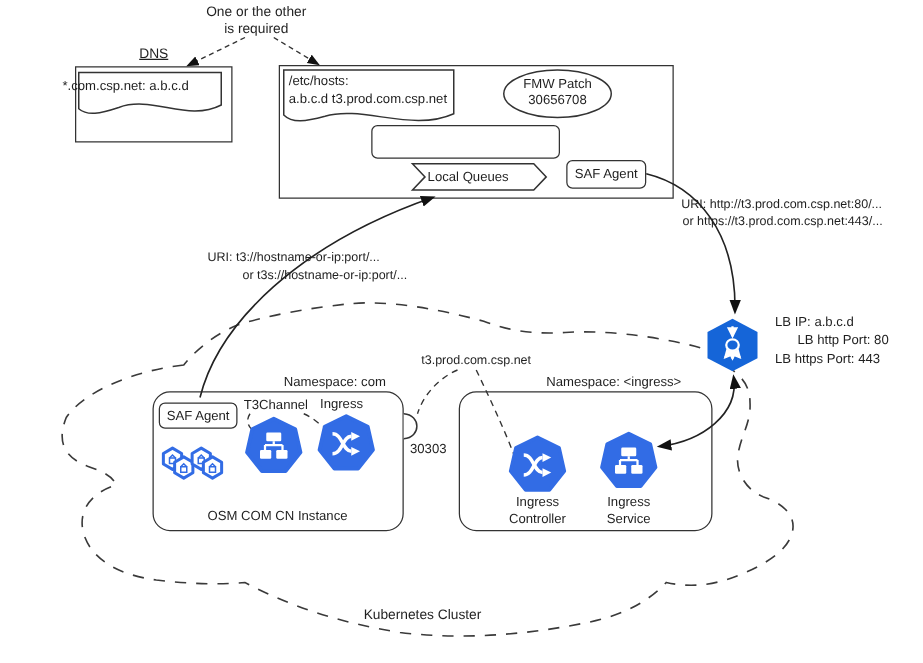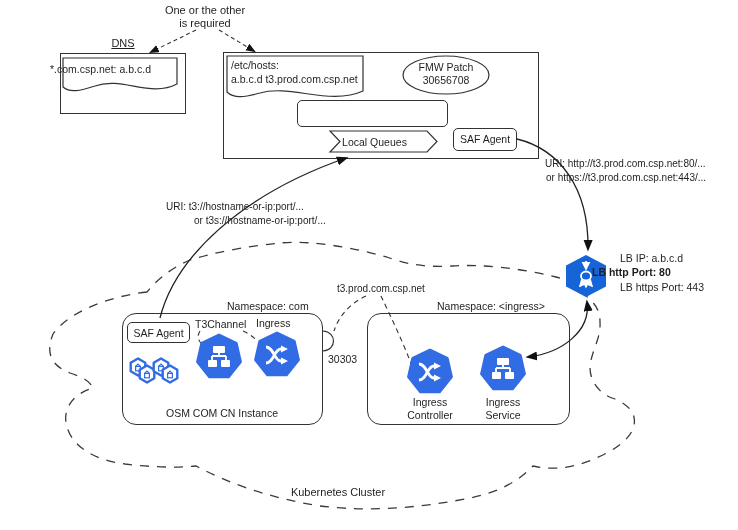--- a/index.html
+++ b/index.html
@@ -164,21 +164,21 @@
   <div class="lbl c s" style="left:326px;top:136px;width:97px;">Local Queues</div>
   <div class="lbl c s" style="left:453px;top:133px;width:64px;">SAF Agent</div>
 
   <div class="lbl xs" style="left:545px;top:158px;">URI: http://t3.prod.com.csp.net:80/...</div>
   <div class="lbl xs" style="left:546px;top:172px;">or https://t3.prod.com.csp.net:443/...</div>
 
   <div class="lbl xs" style="left:166px;top:201px;">URI: t3://hostname-or-ip:port/...</div>
   <div class="lbl xs" style="left:170px;top:215px;margin-left:24px;">or t3s://hostname-or-ip:port/...</div>
 
   <div class="lbl s" style="left:620px;top:252px;">LB IP: a.b.c.d</div>
-  <div class="lbl s" style="left:592px;top:266px;font-weight:bold;">LB http Port: 80</div>
+  <div class="lbl s" style="left:638px;top:266px;">LB http Port: 80</div>
   <div class="lbl s" style="left:620px;top:281px;">LB https Port: 443</div>
 
   <div class="lbl xs" style="left:337px;top:283px;">t3.prod.com.csp.net</div>
   <div class="lbl s" style="left:328px;top:353px;">30303</div>
 
   <div class="lbl s" style="left:227px;top:300px;">Namespace: com</div>
   <div class="lbl c s" style="left:127px;top:327px;width:63px;">SAF Agent</div>
   <div class="lbl s" style="left:195px;top:318px;">T3Channel</div>
   <div class="lbl s" style="left:256px;top:317px;">Ingress</div>
   <div class="lbl c s" style="left:147px;top:407px;width:150px;">OSM COM CN Instance</div>

